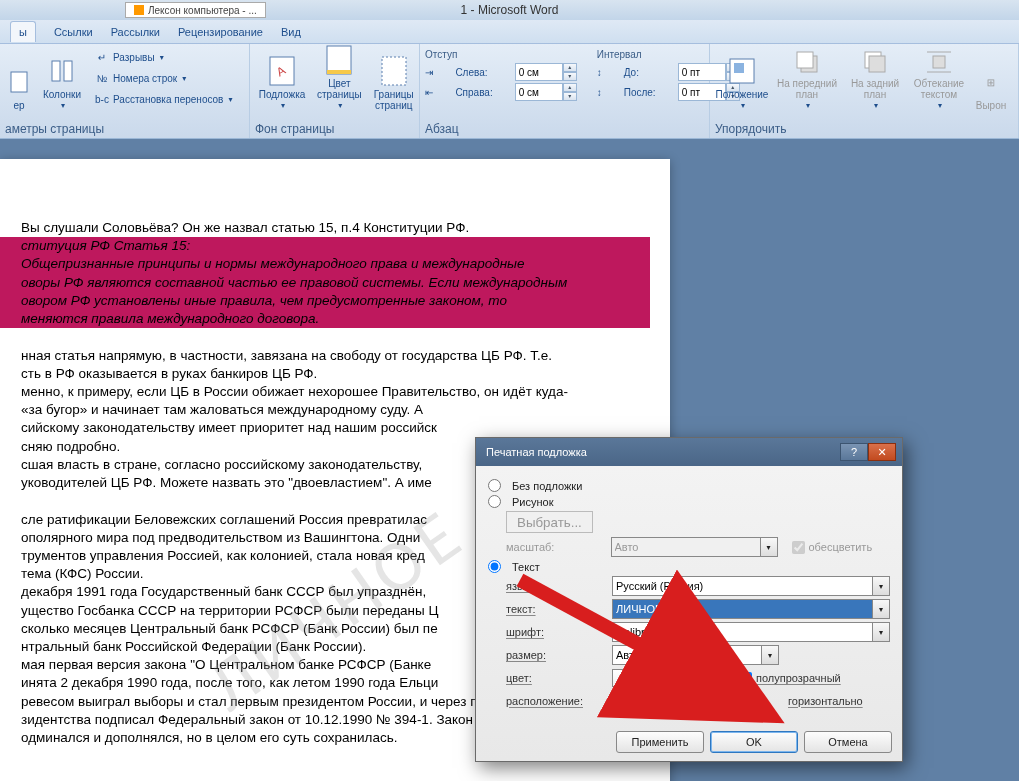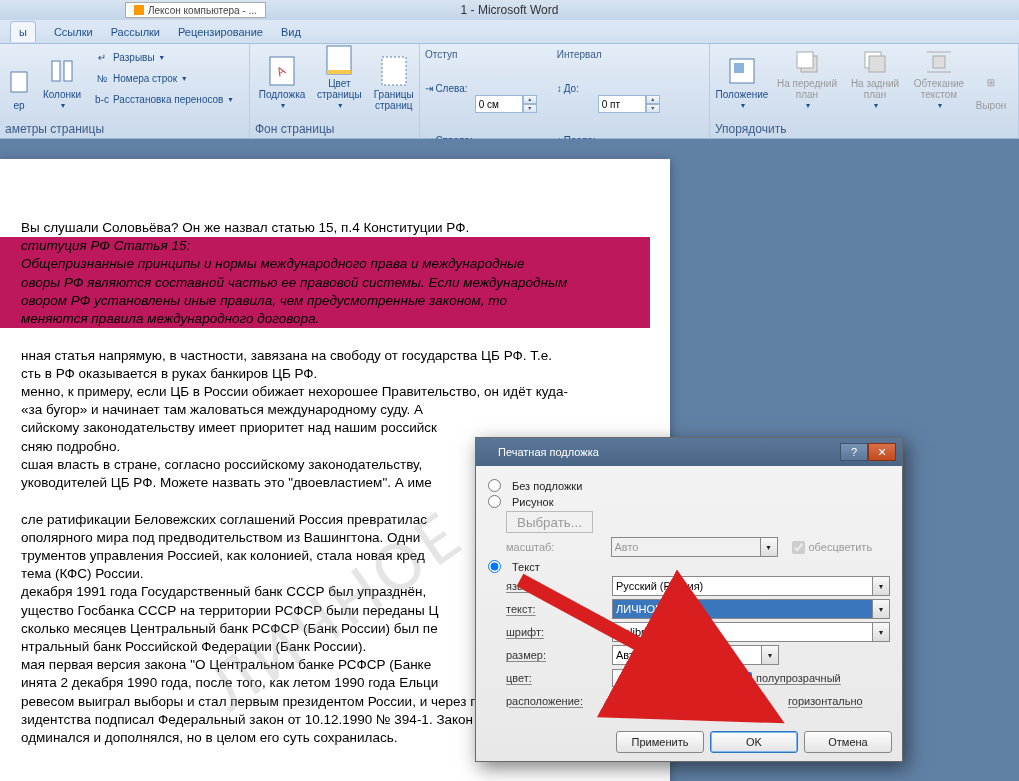--- a/index.html
+++ b/index.html
@@ -20,38 +20,38 @@
 .group { border-right: 1px solid #b8cde4; display: flex; flex-direction: column; padding: 3px 5px 0; }
 .group-body { flex: 1; display: flex; align-items: flex-start; gap: 4px; }
 .group-label { text-align: left; color: #3b5d87; font-size: 12px; padding: 2px 0; }
 .big-btn { display: flex; flex-direction: column; align-items: center; justify-content: flex-end; gap: 2px; padding: 2px 4px; color: #1e4e8c; width: 54px; height: 66px; font-size: 10px; text-align: center; line-height: 1.1; }
 .big-btn .ico { width: 32px; height: 32px; display: flex; align-items: center; justify-content: center; }
 .small-row { display: flex; align-items: center; gap: 3px; color: #1e4e8c; padding: 2px 3px; height: 21px; font-size: 10px; white-space: nowrap; }
 .small-row .ico { width: 16px; height: 16px; display: inline-flex; align-items: center; justify-content: center; }
 .dd { font-size: 8px; color: #1e4e8c; margin-left: 2px; }
 
 
-.para-grid { display: grid; grid-template-columns: auto auto auto; gap: 2px 2px; align-items: center; color: #1e4e8c; font-size: 10px; }
+.para-grid { display: grid; grid-template-columns: auto auto auto; gap: 2px 22px; align-items: center; color: #1e4e8c; font-size: 10px; }
 .para-label-top { grid-column: span 3; font-size: 10px; color: #3b5d87; padding-bottom: 1px; }
-.spin { display: flex; align-items: flex-end; margin-top: 32px; }
+.spin { display: flex; align-items: flex-end; }
 .spin input { width: 48px; height: 18px; border: 1px solid #9bb7d6; background: #fff; font-size: 10px; padding: 0 3px; }
 .spin .btns { display: flex; flex-direction: column; }
 .spin .btns span { width: 14px; height: 9px; background: linear-gradient(#f5f8fc,#d9e3ef); border: 1px solid #9bb7d6; font-size: 6px; text-align: center; line-height: 7px; color: #456; }
 
 
 .docarea { position: absolute; left: 0; top: 139px; bottom: 0; right: 0; background: #6080a5; }
 .page { position: absolute; left: 0; top: 20px; width: 670px; background: #fff; padding: 60px 20px 20px 0; box-shadow: 0 2px 10px rgba(0,0,0,.3); color: #000; font-size: 13.5px; line-height: 1.35; font-family: Arial, sans-serif; min-height: 900px; }
 .page p { margin: 0; padding-left: 21px; }
 .hl { background: #be185d; }
 .it { font-style: italic; }
 .watermark { position: absolute; left: 50%; top: 50%; transform: translate(-50%,-50%) rotate(-35deg); font-size: 72px; color: rgba(150,150,150,0.25); letter-spacing: 6px; pointer-events: none; font-family: Calibri, sans-serif; }
 
 
 .dialog { position: absolute; left: 475px; top: 437px; width: 428px; background: linear-gradient(#f4f4f4, #e8e8e8); border: 1px solid #6a6a6a; box-shadow: 4px 6px 18px rgba(0,0,0,.5); font-size: 11px; color: #222; }
-.dlg-title { height: 28px; background: linear-gradient(#5a7799, #4a6687); display: flex; align-items: center; justify-content: space-between; padding: 0 6px 0 22px; color: #fff; }
+.dlg-title { height: 28px; background: linear-gradient(#5a7799, #4a6687); display: flex; align-items: center; justify-content: space-between; padding: 0 6px 0 10px; color: #fff; }
 .dlg-title-btns { display: flex; gap: 0; }
 .dlg-title-btns span { width: 28px; height: 18px; display: flex; align-items: center; justify-content: center; background: linear-gradient(#7a94b3,#5a7799); border: 1px solid #3c5470; color: #fff; font-size: 11px; }
 .dlg-title-btns .close { background: linear-gradient(#d9704a,#c24a1f); border-color: #8a2f0f; }
 .dlg-body { padding: 10px 12px 10px 12px; }
 .radio-row { display: flex; align-items: center; gap: 11px; margin: 3px 0; }
 .radio-row input[type=radio] { margin: 0; }
 .sub { margin-left: 18px; }
 .field-row { display: flex; align-items: center; margin: 3px 0; gap: 6px; }
 .field-row label { width: 100px; color: #333; text-decoration: underline; text-decoration-color: #888; text-underline-offset: 2px; }
 .field-row.disabled label { color: #999; text-decoration: none; }

